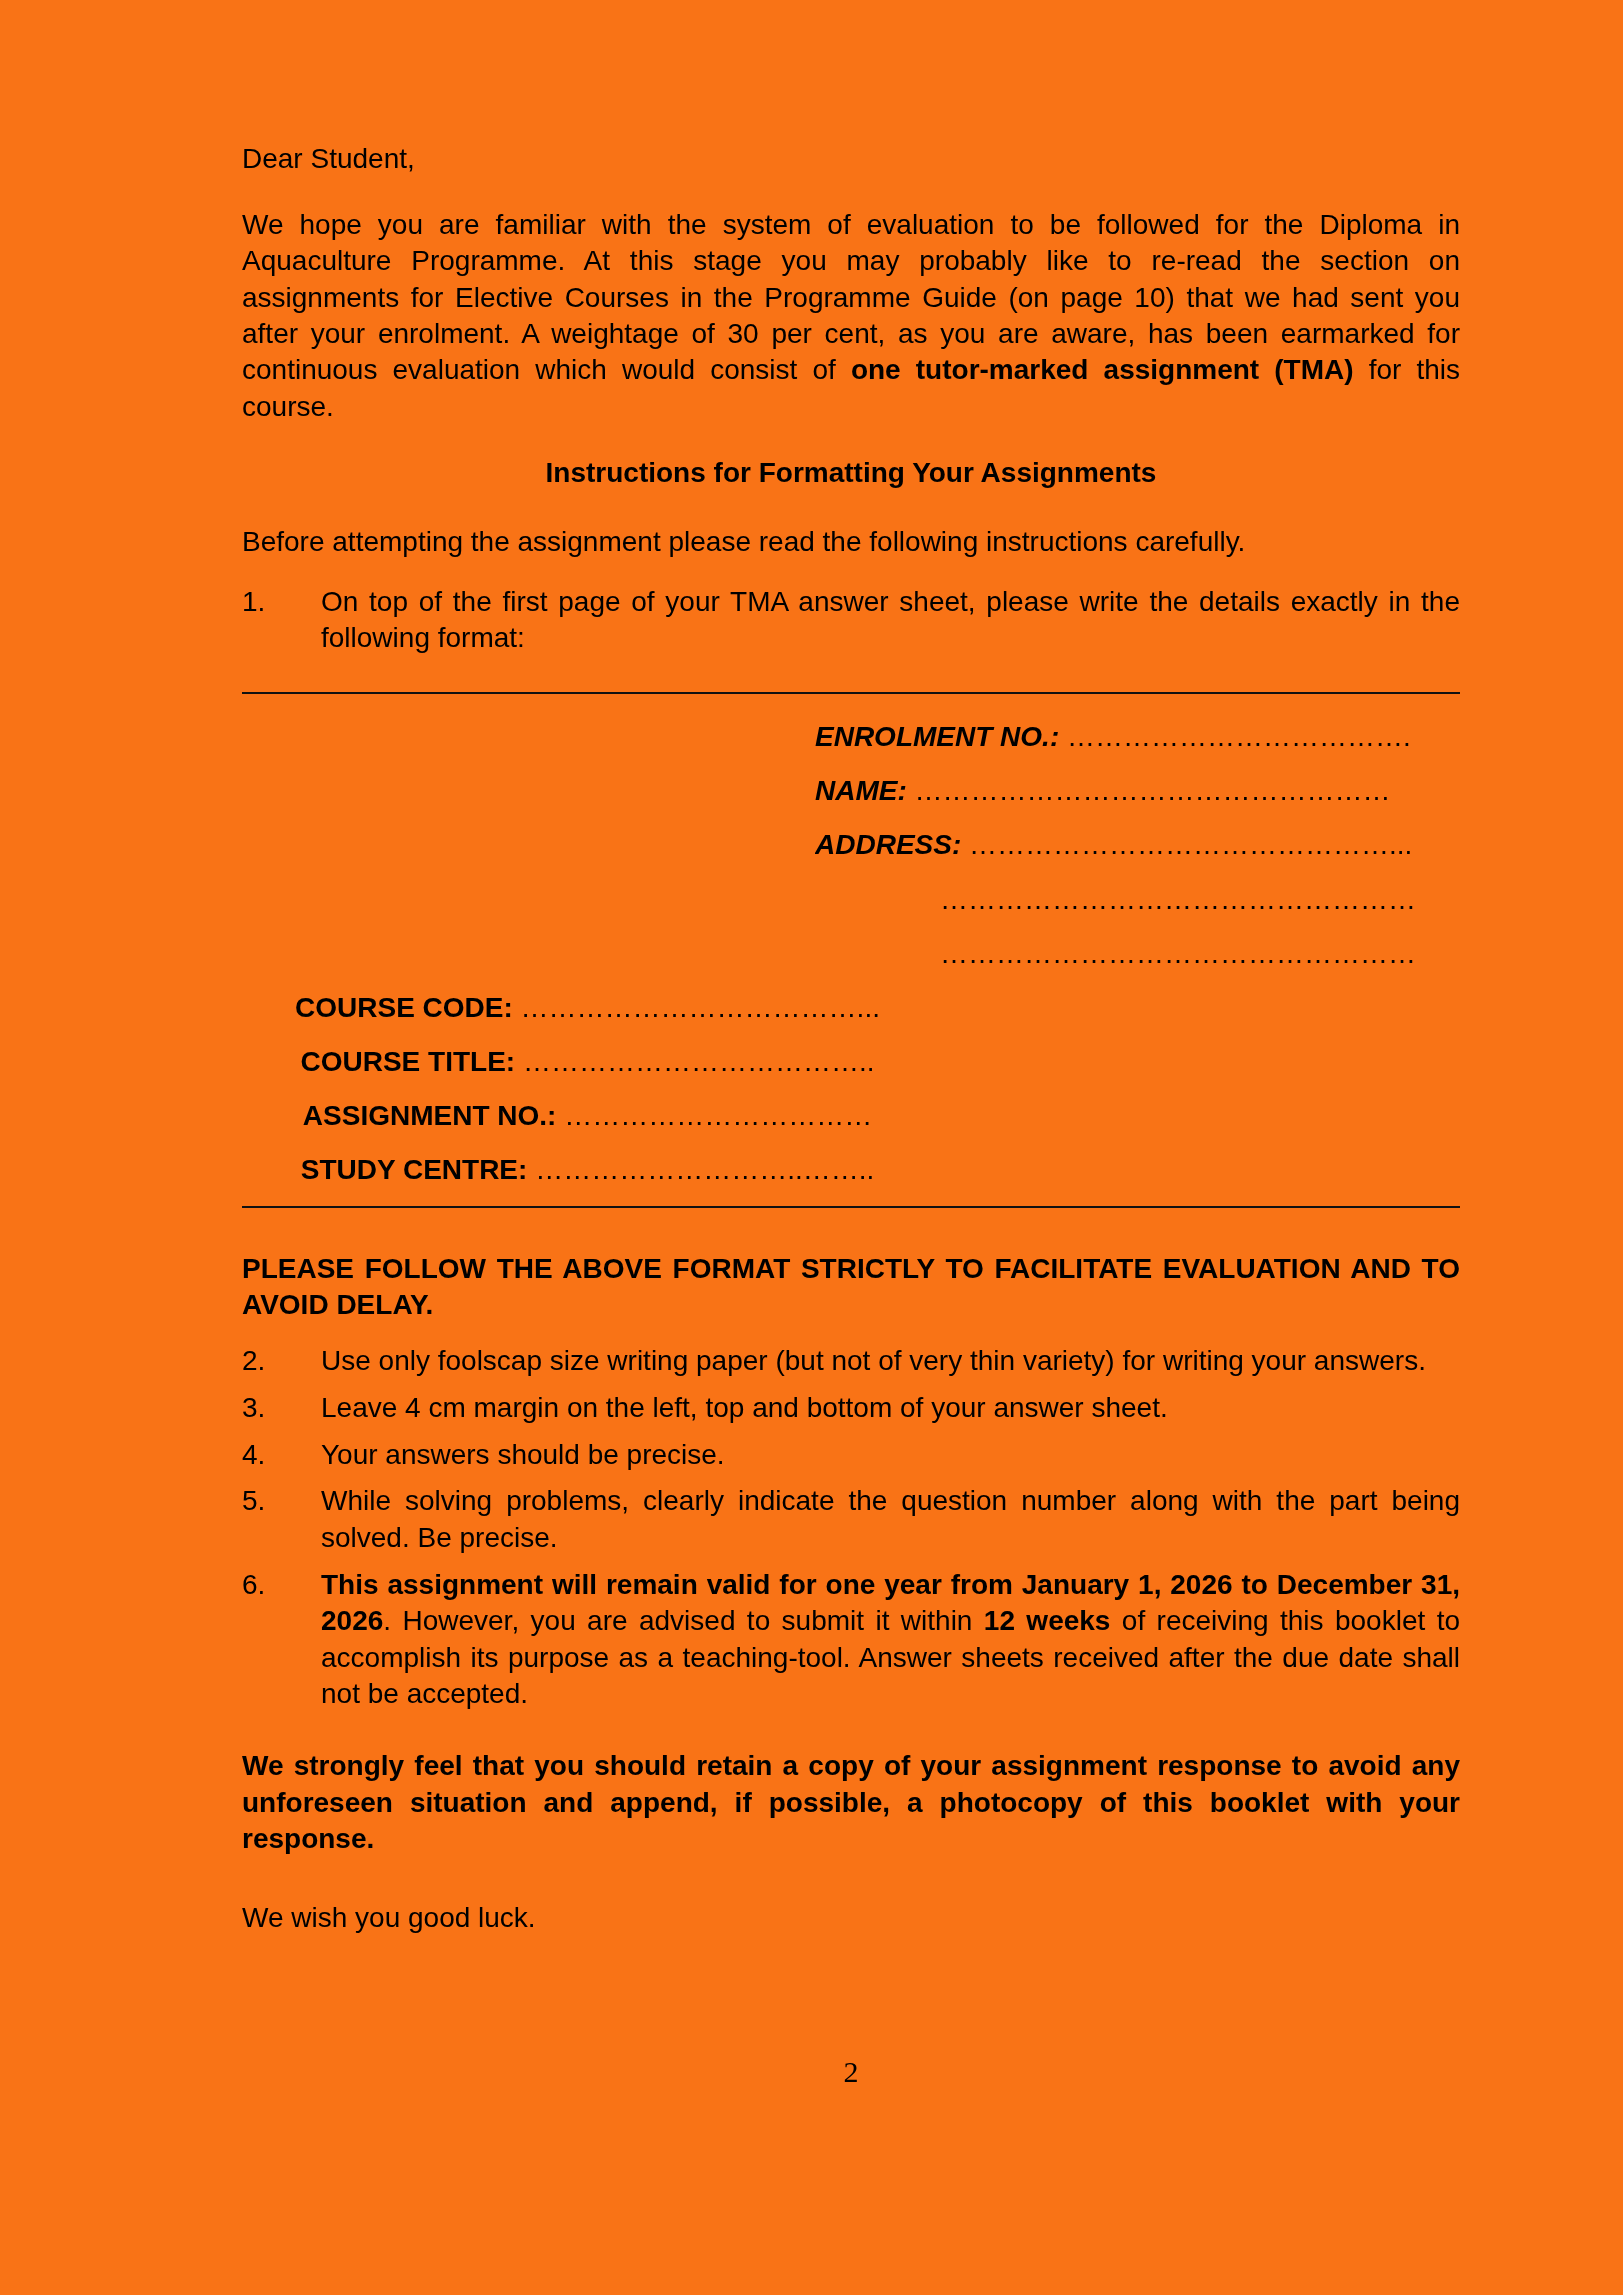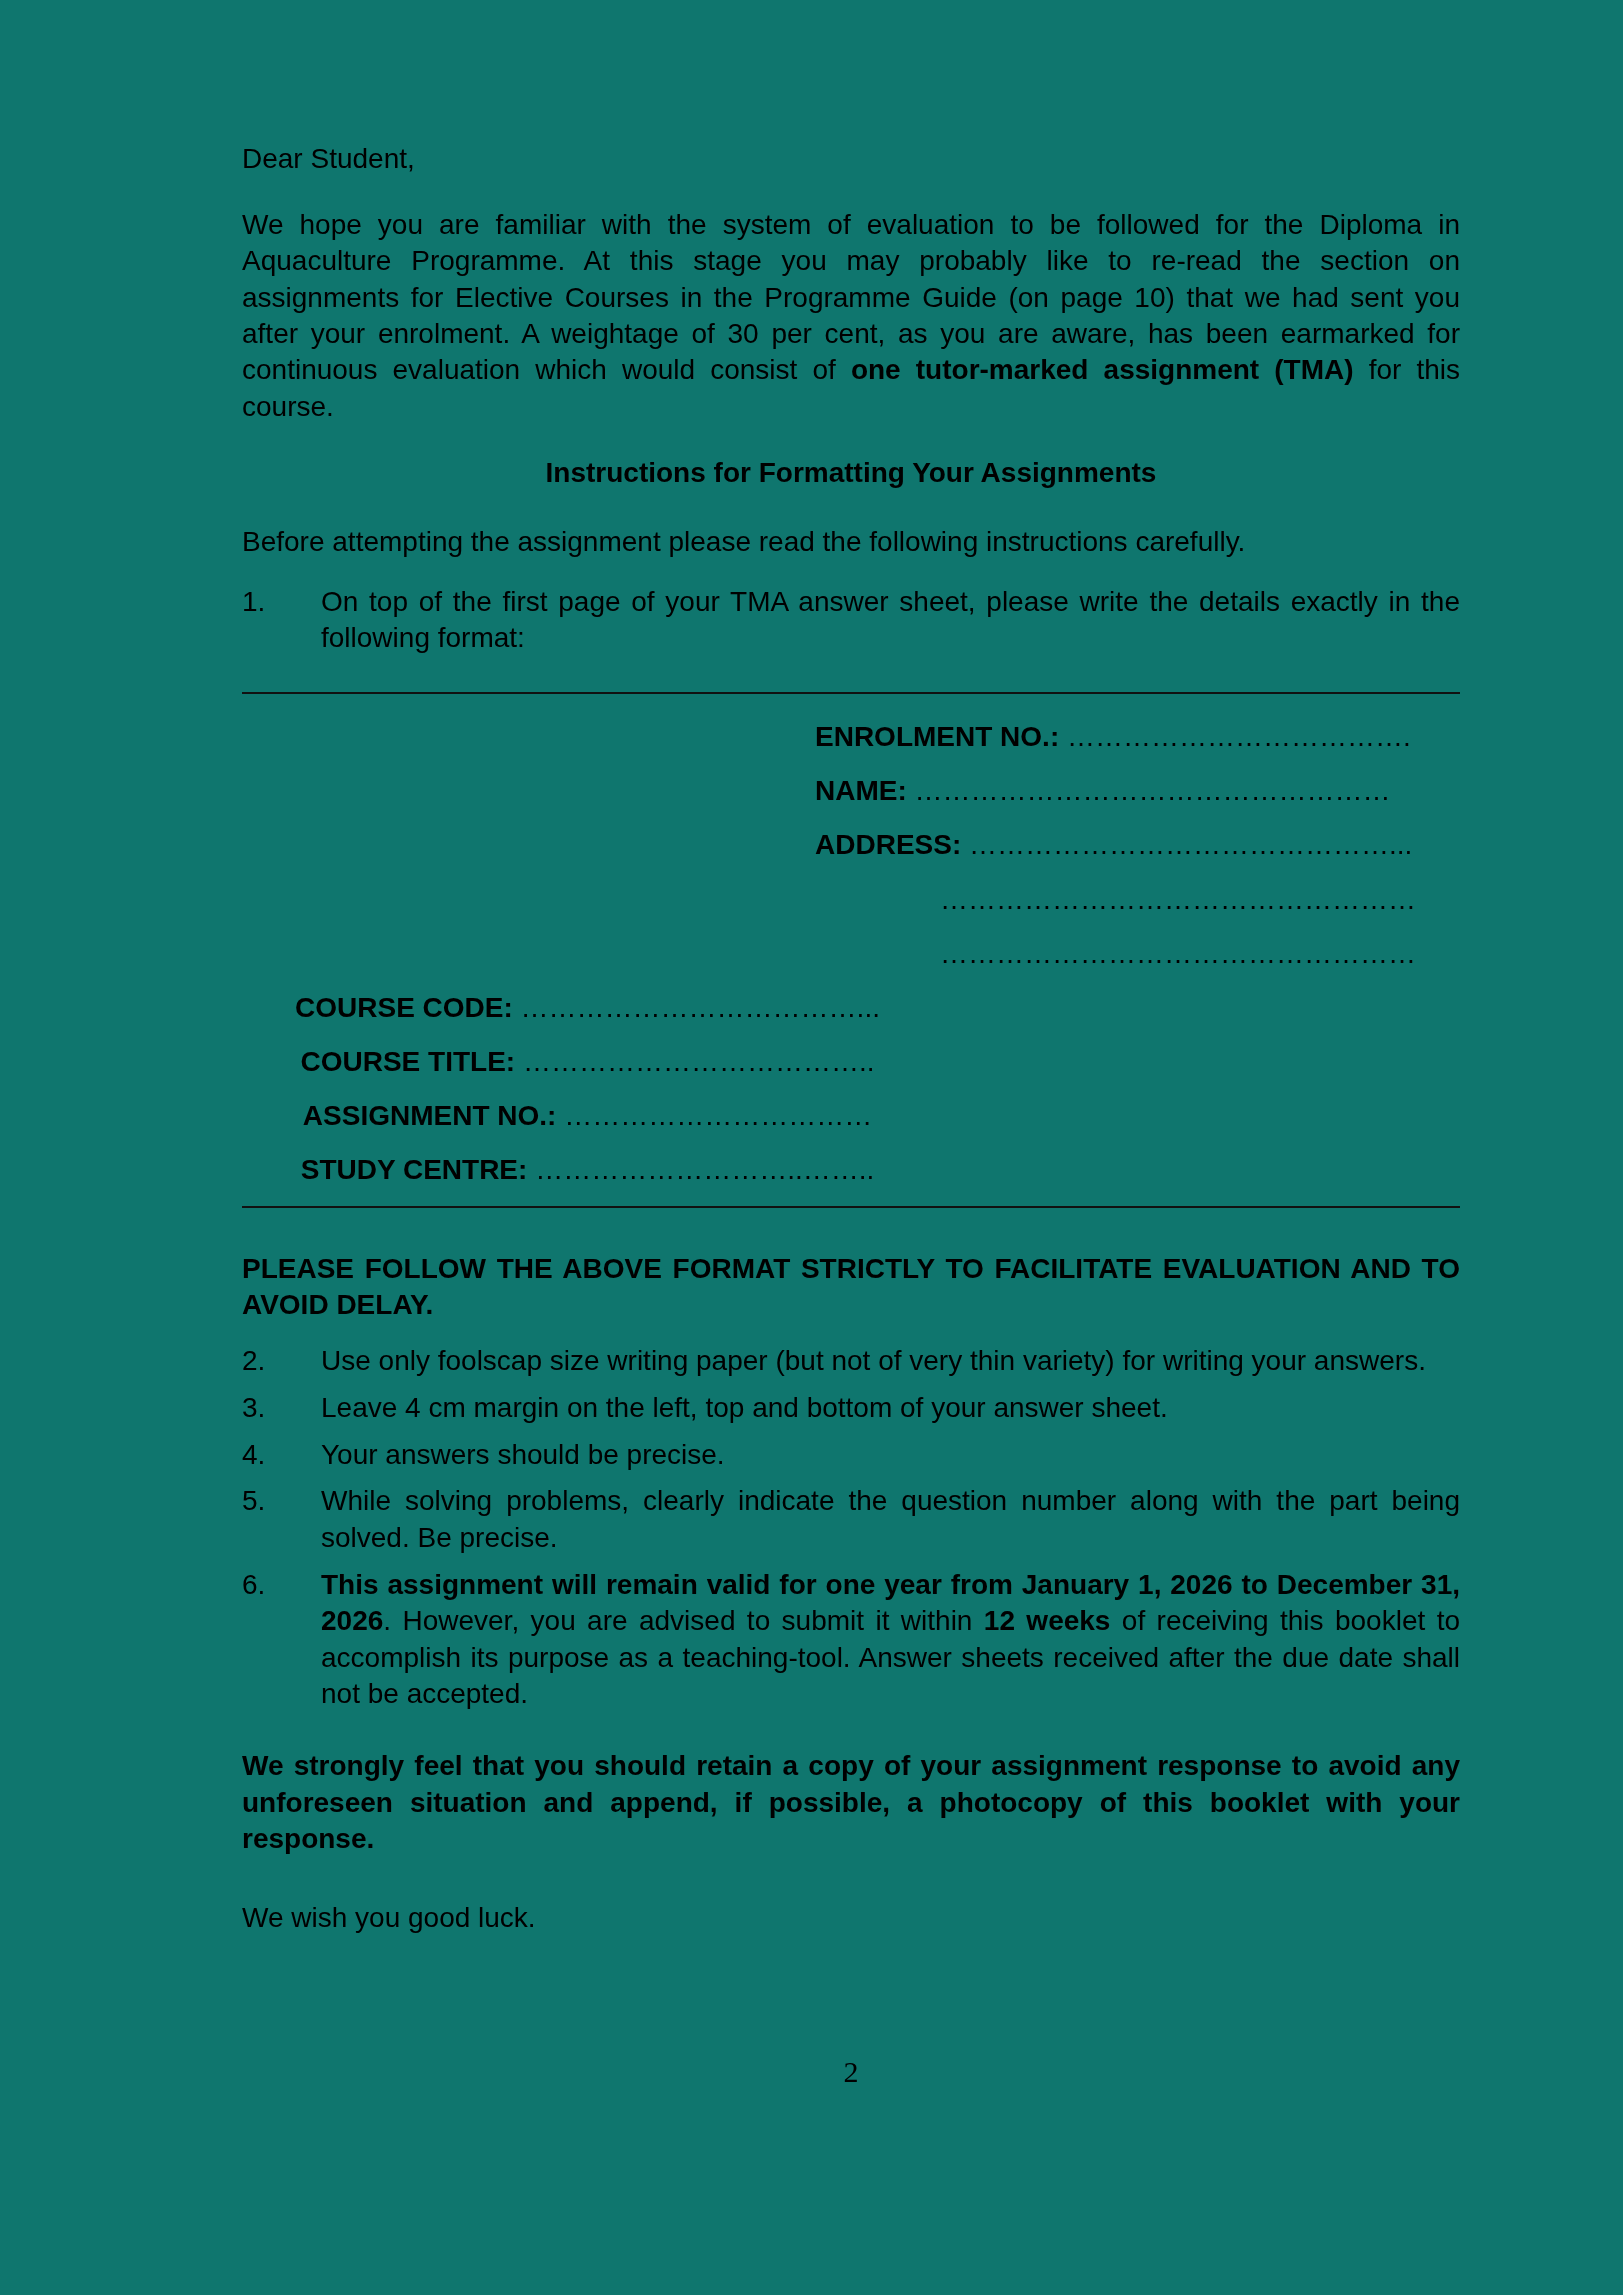--- a/index.html
+++ b/index.html
@@ -2,21 +2,21 @@
 <html style="font-size:10.5px"><head>
 <meta charset="utf-8">
 <style>
   * { margin: 0; padding: 0; box-sizing: border-box; }
   html, body { background: #888; }
   .page {
     position: relative;
     width: 1624px;
     height: 2295px;
     margin: 0 auto;
-    background: #0f766e;
+    background: #f97316;
     color: #000;
     font-family: "Liberation Sans", "DejaVu Sans", sans-serif;
     font-size: 28px;
     line-height: 1.3;
     overflow: hidden;
   }
   .content {
     padding: 141px 164px 0 242px; 
   }
   .salutation { margin-bottom: 29.5px; }
@@ -38,21 +38,21 @@
   }
   
   .format-upper { margin-top: 25px; }
   .fu-row {
     margin-left: 573px;
     width: 645px;
     white-space: nowrap;
     overflow: hidden;
     margin-bottom: 17.7px;
   }
-  .fu-row .lbl { font-weight: bold; }
+  .fu-row .lbl { font-weight: bold; font-style: italic; }
   .dots-row {
     margin-left: 698px;
     width: 520px;
     white-space: nowrap;
     overflow: hidden;
     margin-bottom: 17.7px;
   }
   
   .format-lower { margin-top: 0; }
   .fl-row { display: flex; margin-bottom: 17.7px; text-align: center; }

